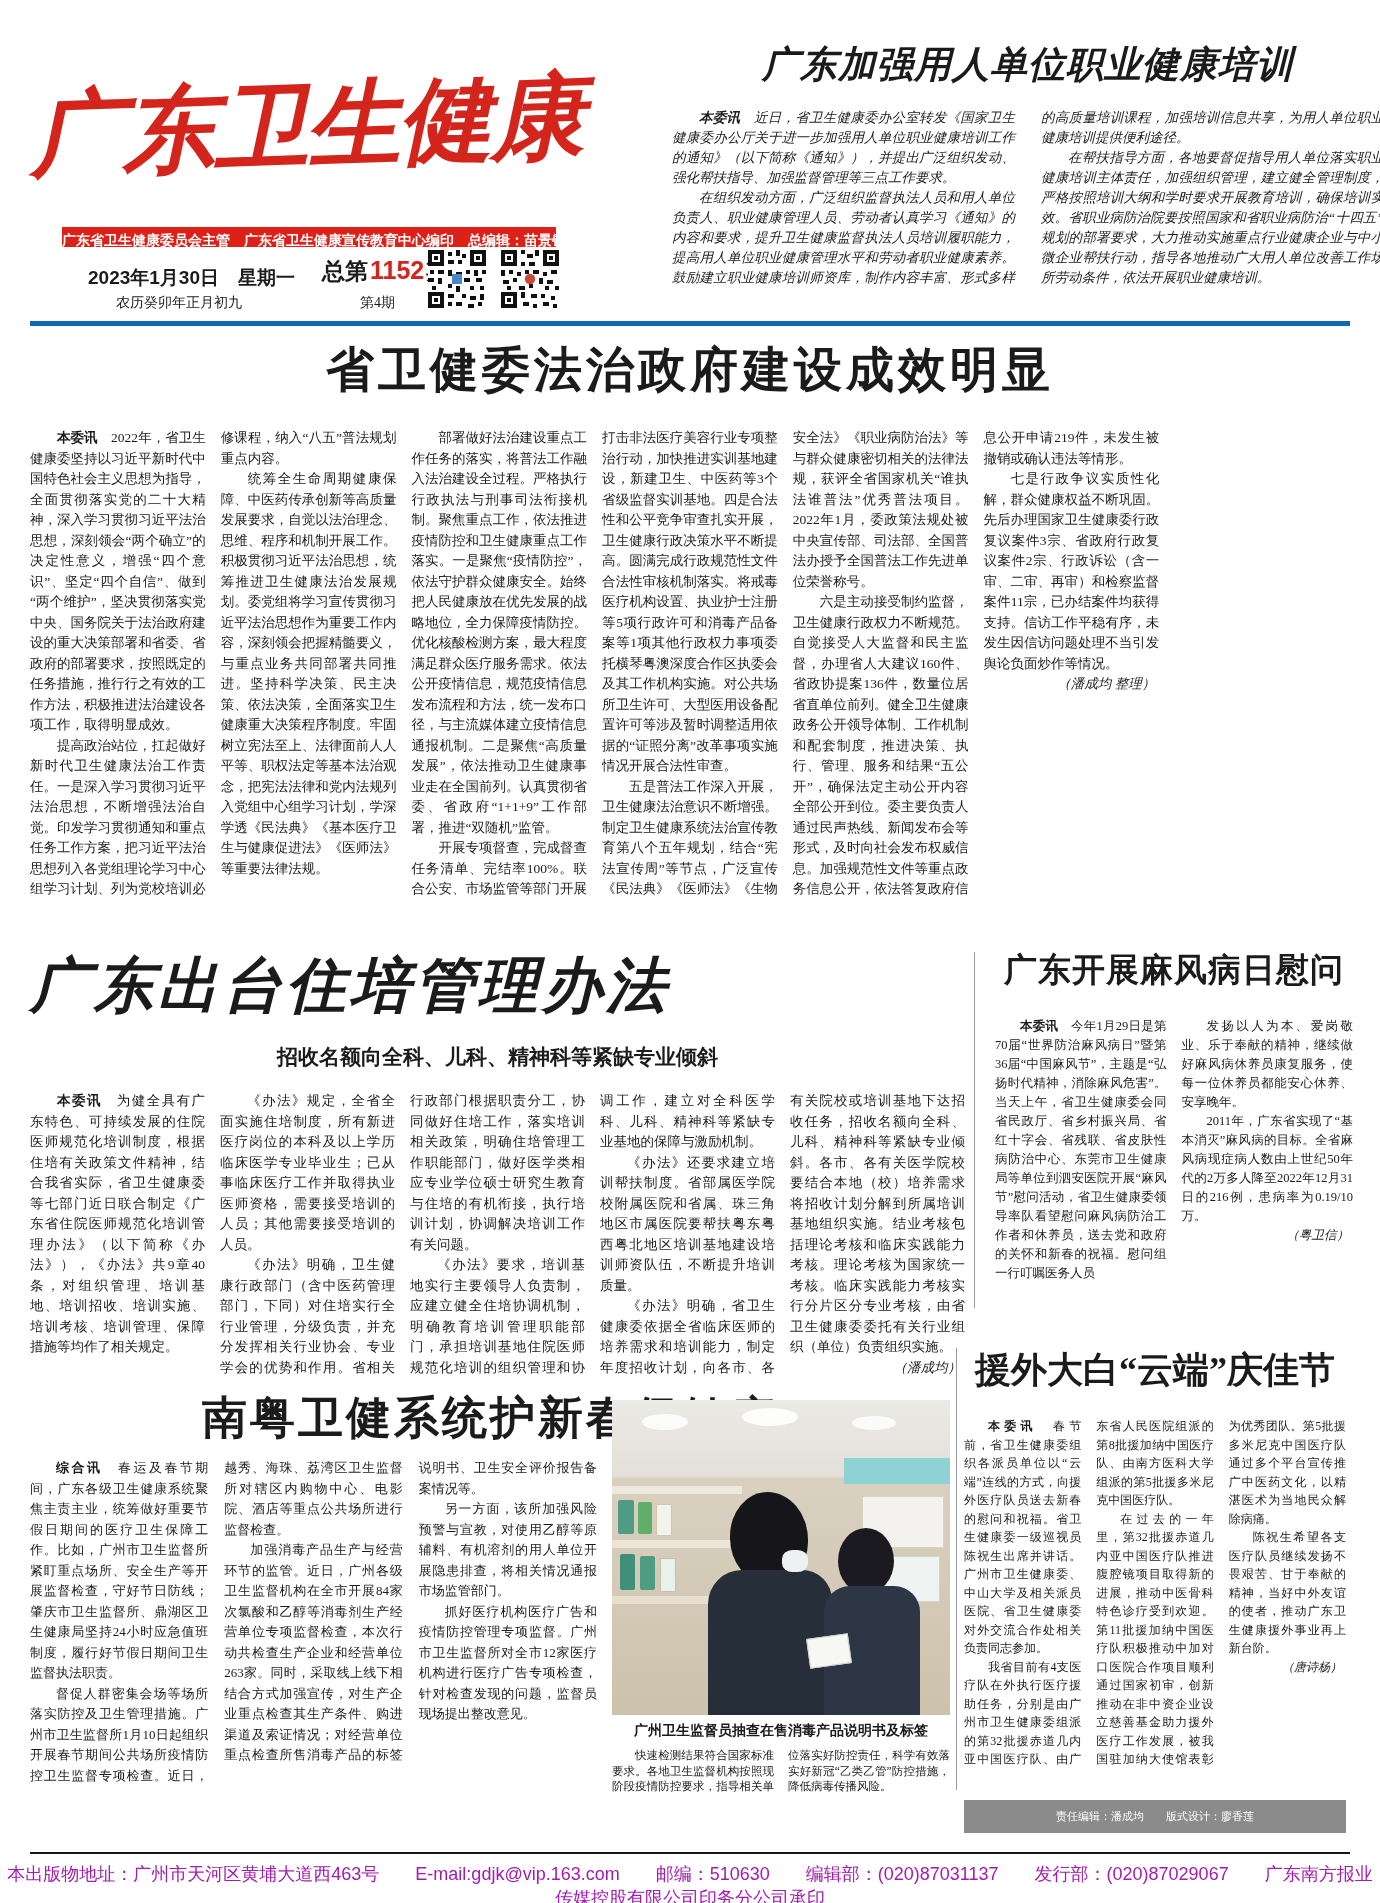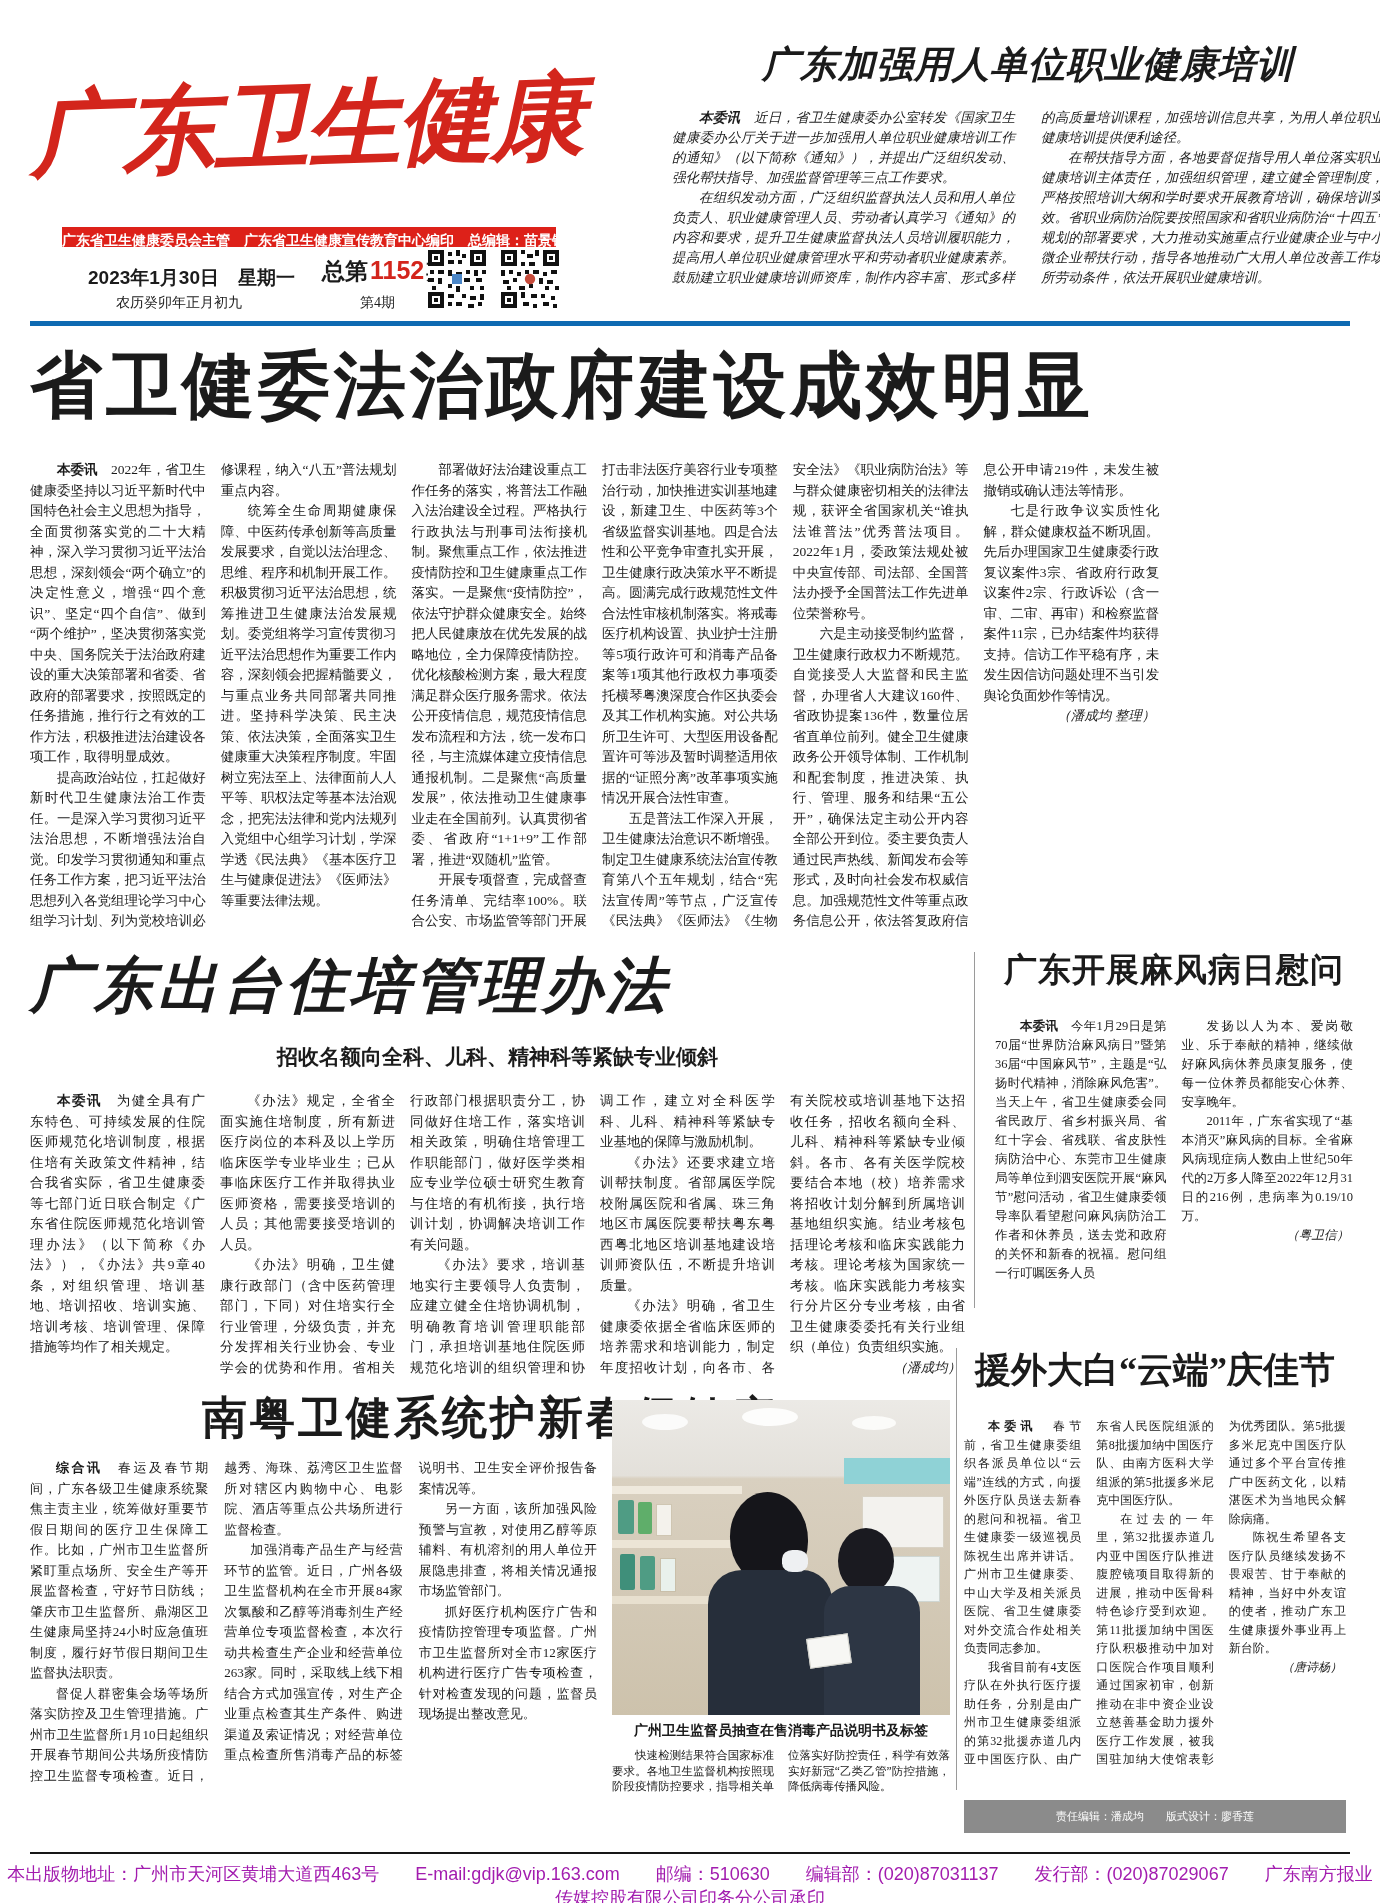--- a/index.html
+++ b/index.html
@@ -27,21 +27,21 @@
   .lead{font-weight:bold;}
   .byline{display:block;text-align:right;font-style:italic;padding-right:4px;}
   
   .top-article{left:672px;top:40px;width:712px;font-style:italic;}
   .top-article h2{font-size:37px;text-align:center;letter-spacing:1px;}
   .top-article .cols{margin-top:18px;height:202px;column-count:2;column-gap:26px;
                      font-size:13.5px;line-height:20px;}
   .bluerule{left:30px;top:321px;width:1320px;height:5px;background:#0e6ab2;}
   
   .main-article{left:30px;top:338px;width:1320px;}
-  .main-article h1{font-size:72px;text-align:left;letter-spacing:4px;font-weight:900;}
+  .main-article h1{font-size:48px;text-align:center;letter-spacing:4px;font-weight:900;}
   .main-article .cols{margin-top:26px;height:482px;column-count:7;column-gap:15px;
                       font-size:13.5px;line-height:20.5px;}
   
   .zhupei{left:30px;top:946px;width:935px;}
   .zhupei h2{font-size:60px;text-align:left;letter-spacing:4px;font-style:italic;}
   .zhupei .sub{margin-top:16px;text-align:center;font-family:"Liberation Sans",sans-serif;
                font-weight:bold;font-size:21px;}
   .zhupei .cols{margin-top:20px;height:288px;column-count:5;column-gap:15px;
                 font-size:13.5px;line-height:20.5px;}
   .vrule{width:1px;background:#9a9a9a;}

